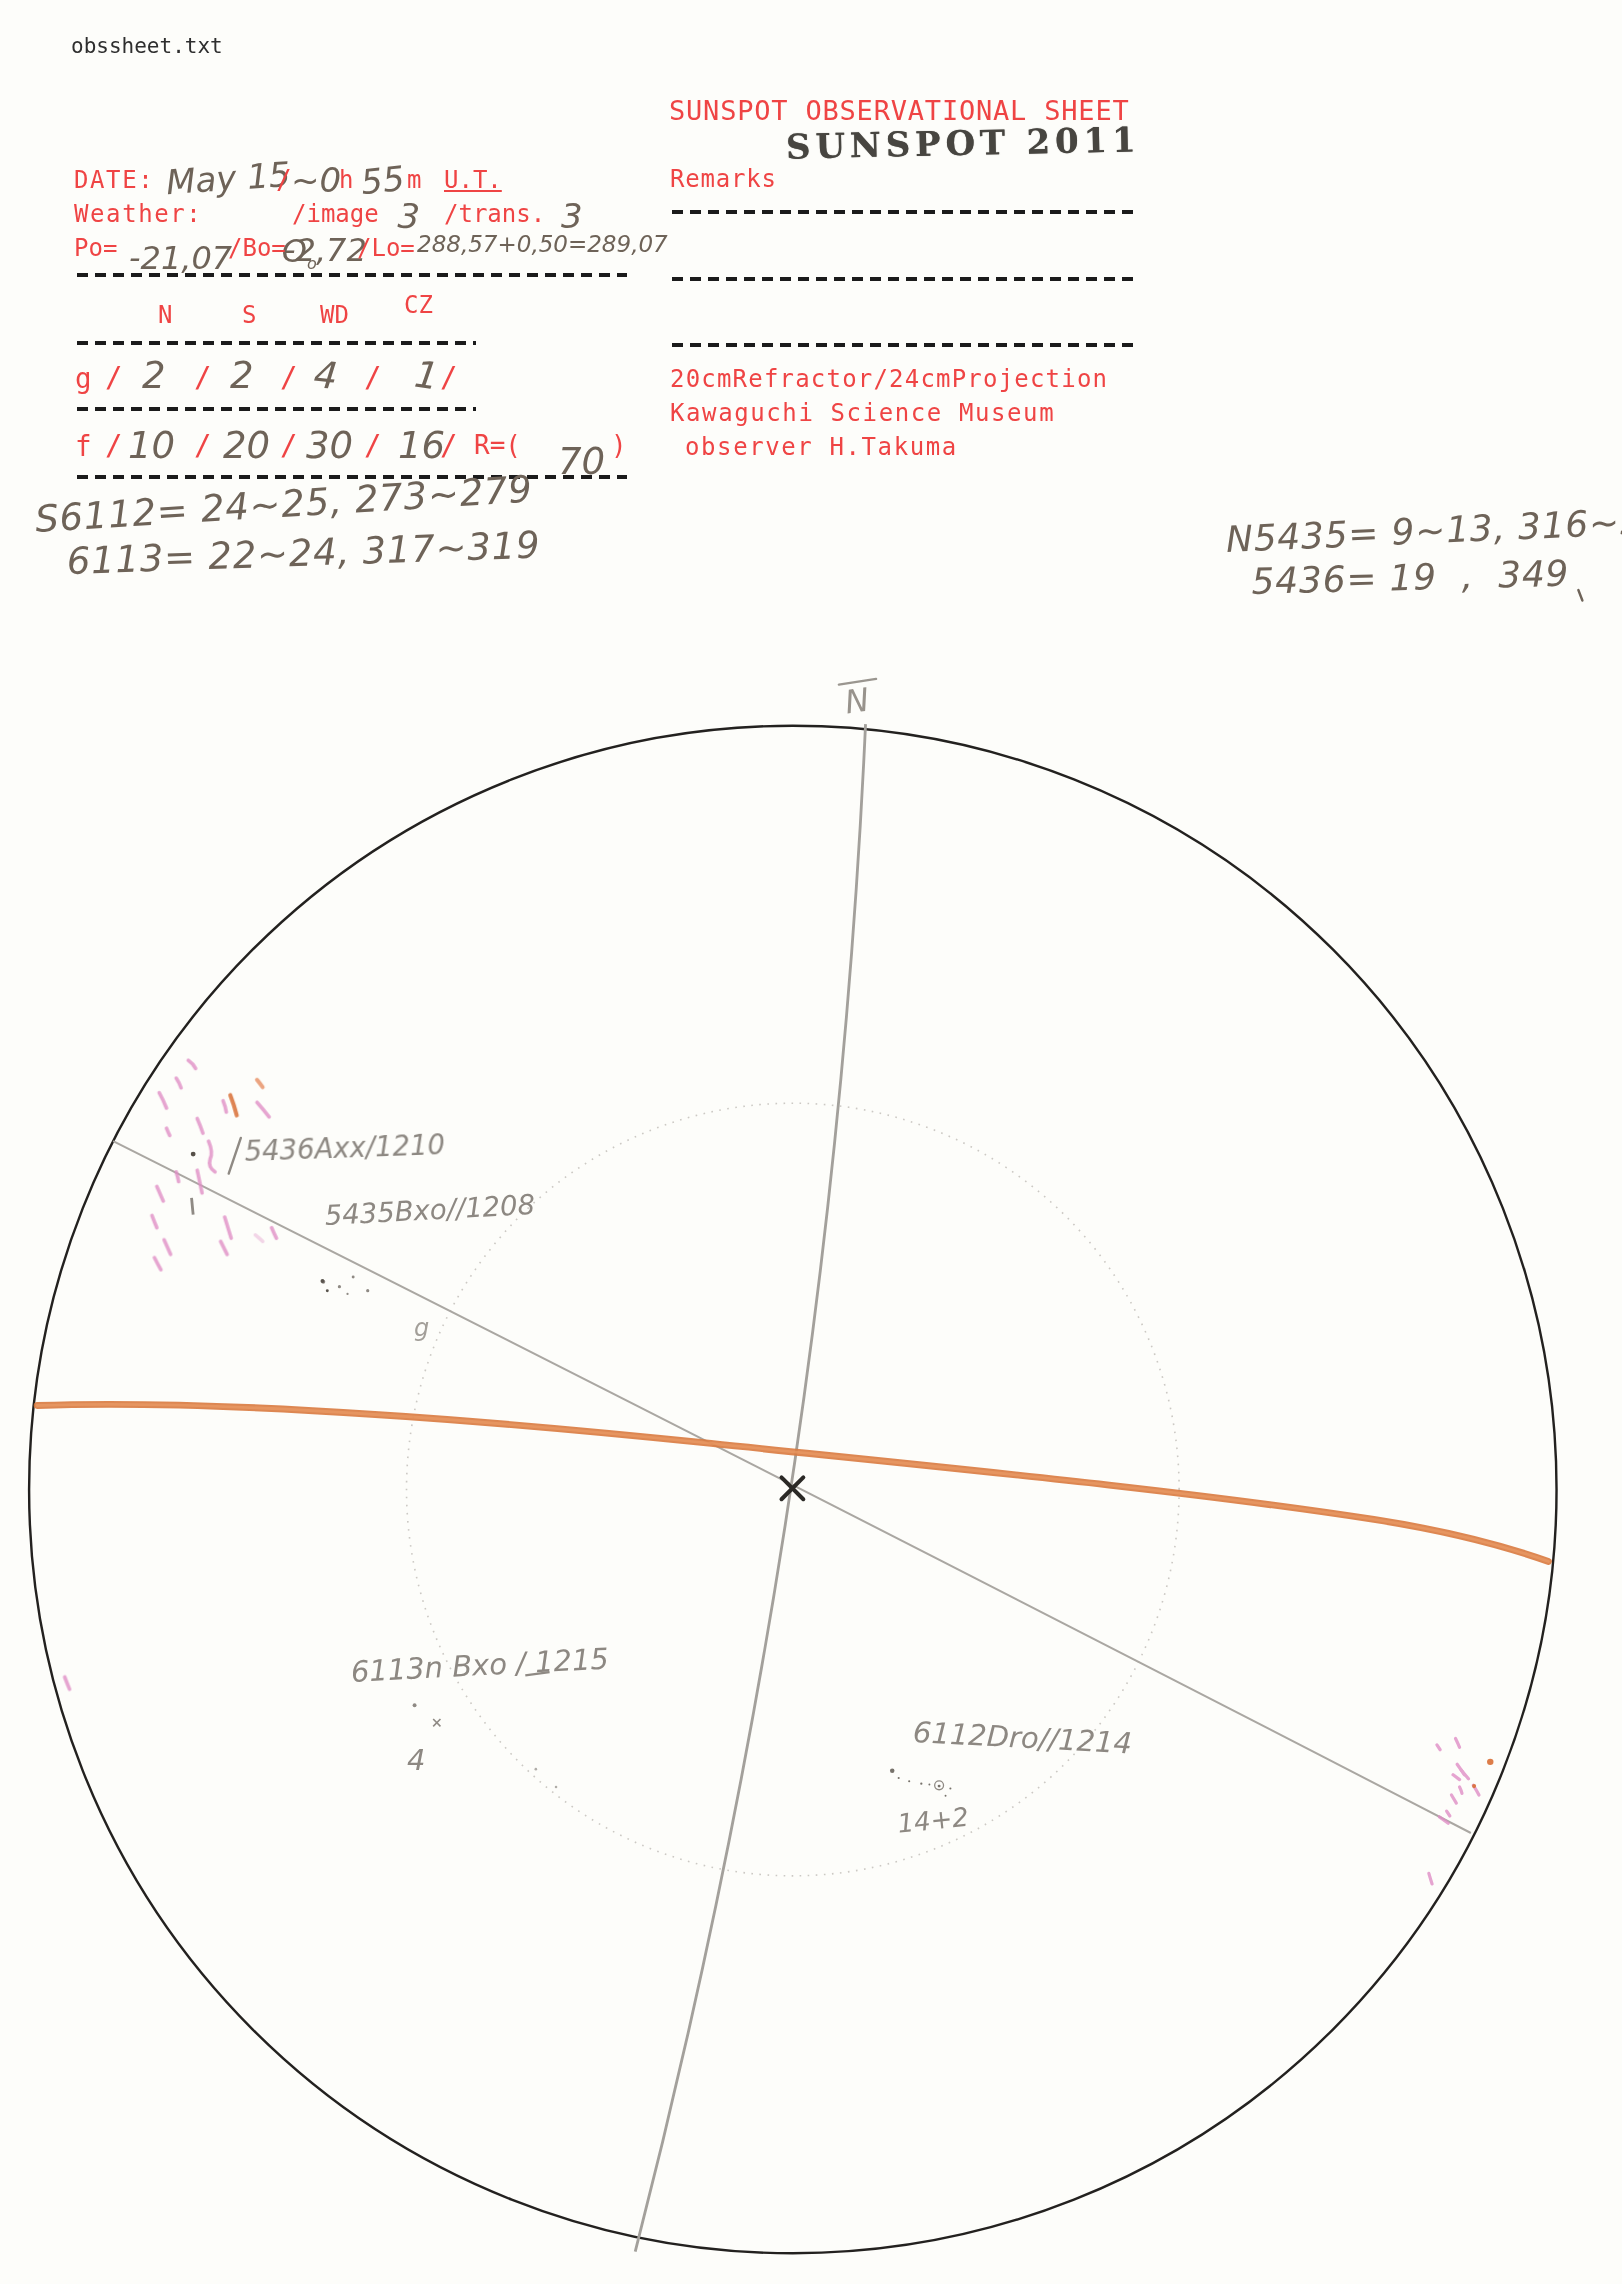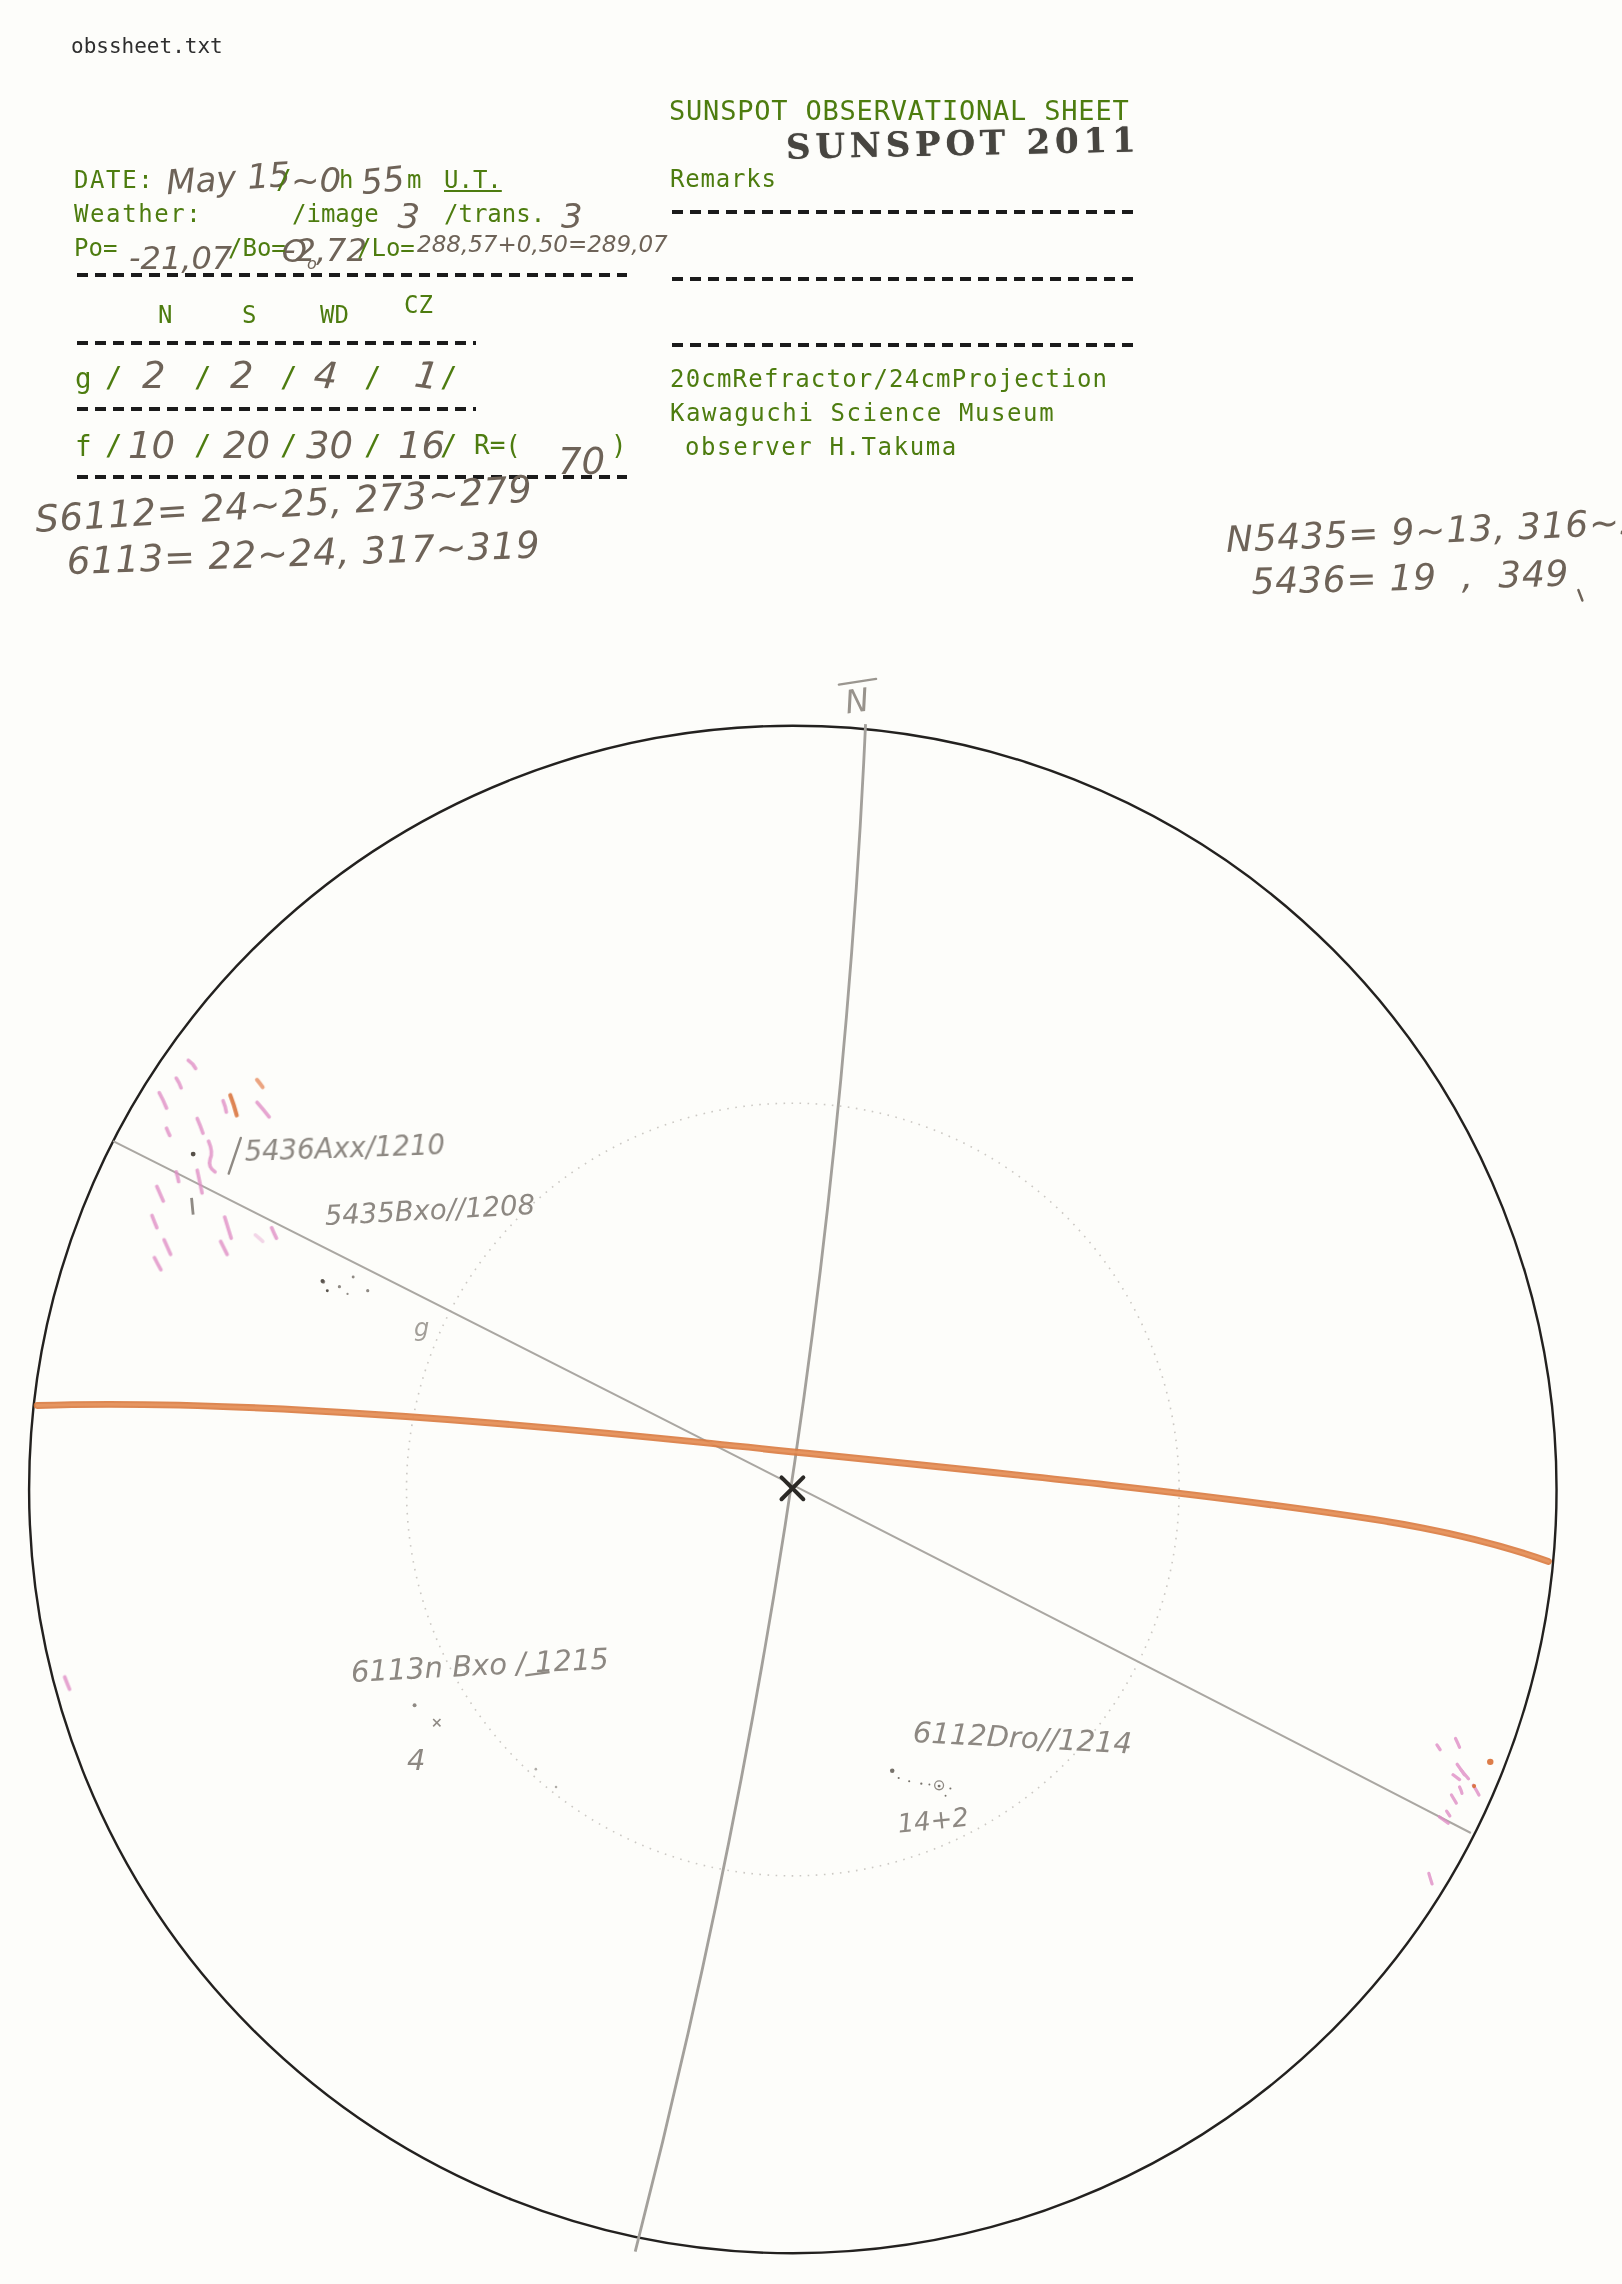--- a/index.html
+++ b/index.html
@@ -3,21 +3,21 @@
 <meta charset="utf-8">
 <style>
   html,body{margin:0;padding:0;background:#e8e8e6;}
   #sheet{
     position:relative;width:1622px;height:2284px;margin:0 auto;
     background:#fdfdfa;overflow:hidden;
     font-family:"DejaVu Sans Mono","Liberation Mono",monospace;
     text-align:center;
   }
   .abs{position:absolute;white-space:pre;}
-  .print{font-family:"DejaVu Sans Mono","Liberation Mono",monospace;color:#4d7c0f;}
+  .print{font-family:"DejaVu Sans Mono","Liberation Mono",monospace;color:#ef4444;}
   .hw{font-family:"DejaVu Sans","Liberation Sans",sans-serif;font-style:italic;color:#6e6358;}
   .pencil{font-family:"DejaVu Sans","Liberation Sans",sans-serif;font-style:italic;color:#8d8882;}
   .stamp{font-family:"DejaVu Serif","Liberation Serif",serif;font-weight:bold;color:#474540;
          letter-spacing:4.8px;transform:rotate(-1.2deg);text-shadow:0 0 0.8px #6a6862;}
   .dash{position:absolute;height:4px;background:repeating-linear-gradient(90deg,#1b1b1b 0 11.3px,transparent 11.3px 18px);}
   svg{position:absolute;left:0;top:0;}
   sub.wsub{font-size:16px;font-style:italic;}
 </style>
 </head>
 <body>

